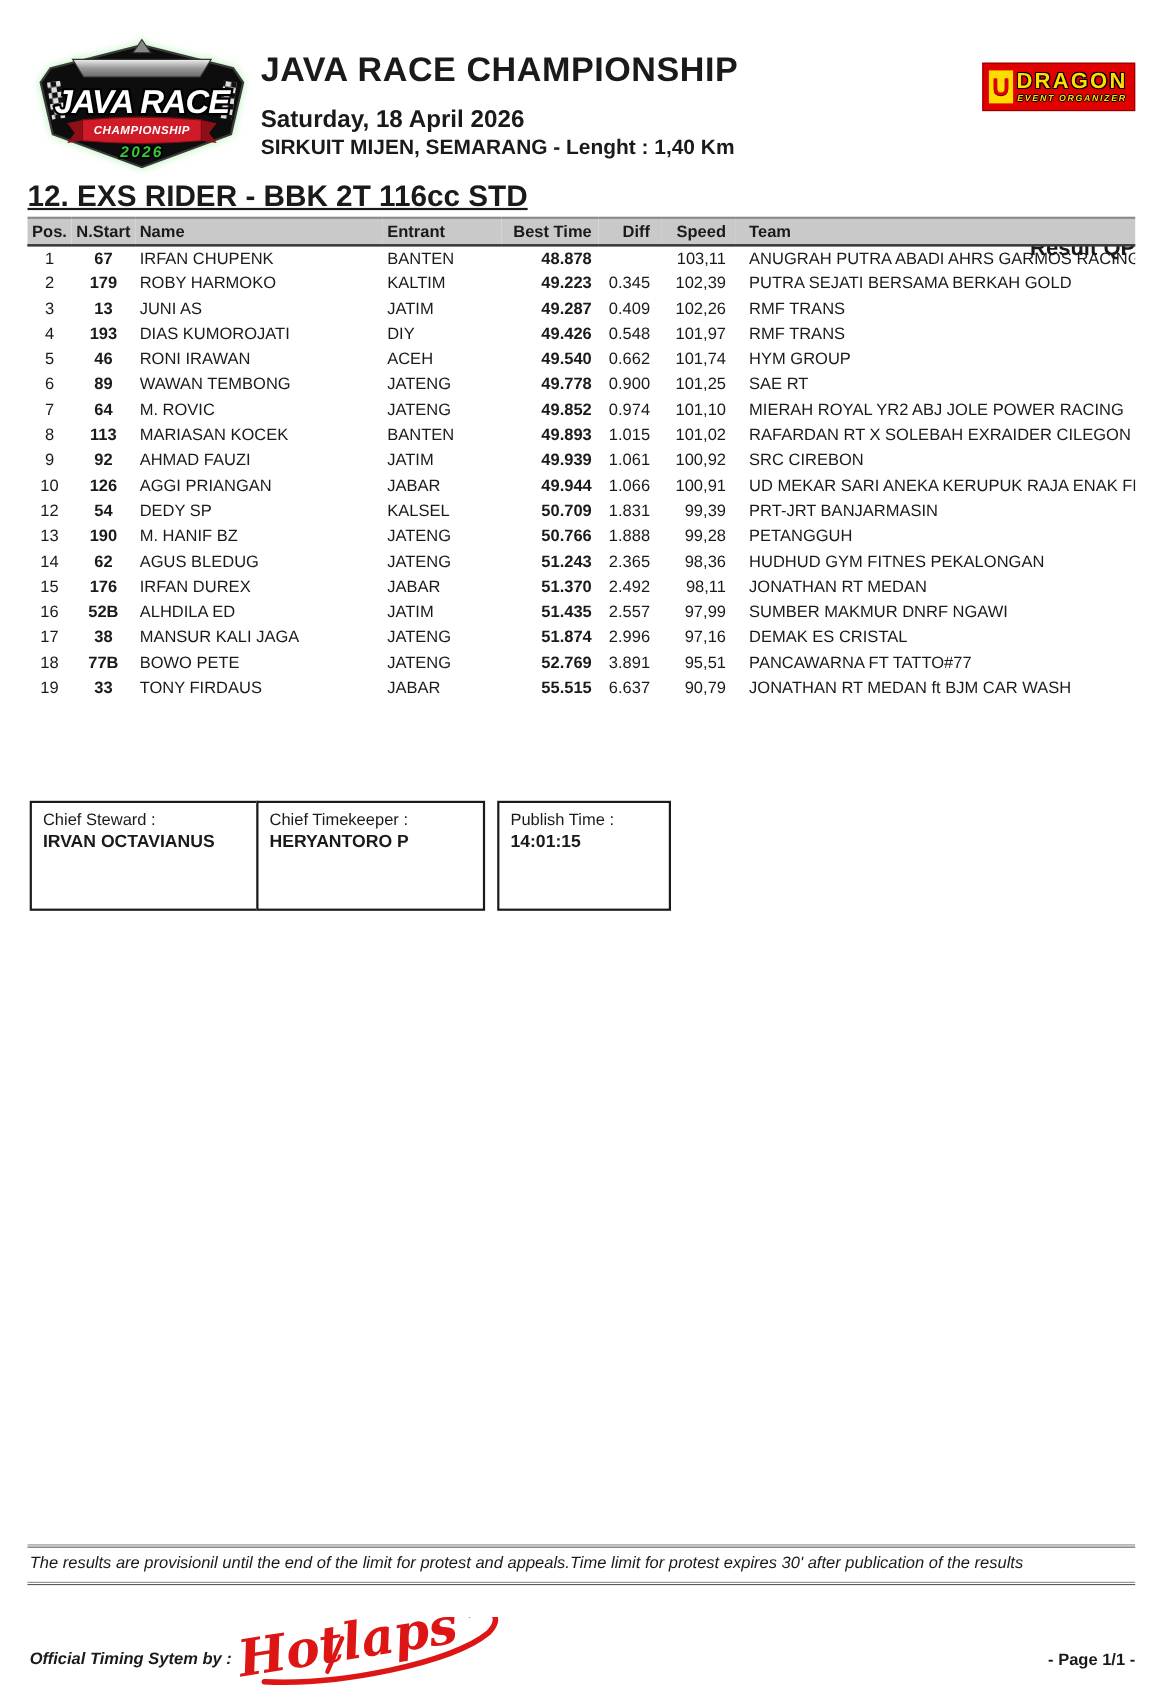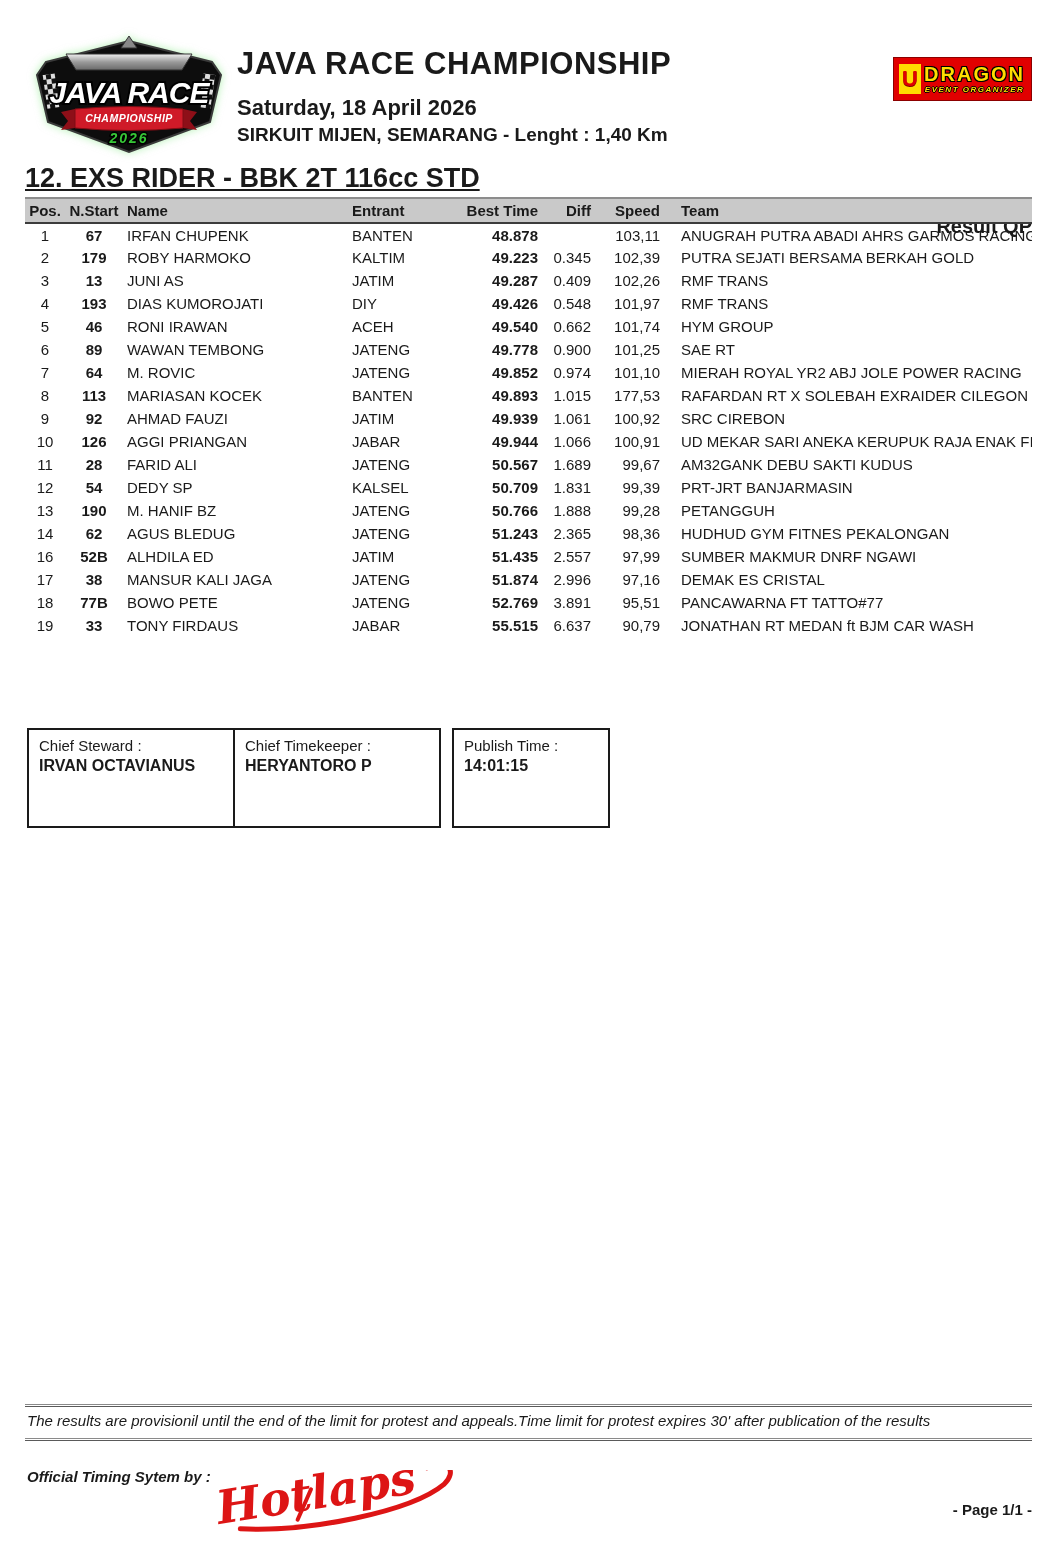--- a/index.html
+++ b/index.html
@@ -56,21 +56,21 @@
   .obox:first-child { margin-left:0; }
   .obox:last-child { width:158px; margin-left:11px; }
   .obox-label { font-size:15px; }
   .obox-name  { font-size:16px; font-weight:bold; margin-top:3px; }
   
   .divider { position:absolute; left:25px; width:1007px; height:3px;
     border-top:1px solid #8a8a8a; border-bottom:1px solid #5a5a5a; }
   .divider.top { top:1404px; } .divider.bottom { top:1438px; }
   .note { position:absolute; left:27px; top:1412px; width:1000px;
     font-size:15px; font-style:italic; }
-  .timing-label { position:absolute; left:27px; top:1468px;
+  .timing-label { position:absolute; left:27px; top:1500px;
     font-size:15px; font-weight:bold; font-style:italic; }
   .hotlaps { position:absolute; left:205px; top:1470px; }
   .page-label { position:absolute; right:26px; top:1501px; font-size:15px; font-weight:bold; }
 </style>
 </head>
 <body>
 
 <div>
 
   <div class="badge-wrap">
@@ -219,21 +219,21 @@
       <td class="c-team">MIERAH ROYAL YR2 ABJ JOLE POWER RACING</td>
     </tr>
 
     <tr class="result-row">
       <td class="c-pos">8</td>
       <td class="c-nstart">113</td>
       <td class="c-name">MARIASAN KOCEK</td>
       <td class="c-entrant">BANTEN</td>
       <td class="c-best">49.893</td>
       <td class="c-diff">1.015</td>
-      <td class="c-speed">177,53</td>
+      <td class="c-speed">101,02</td>
       <td class="c-team">RAFARDAN RT X SOLEBAH EXRAIDER CILEGON</td>
     </tr>
 
     <tr class="result-row">
       <td class="c-pos">9</td>
       <td class="c-nstart">92</td>
       <td class="c-name">AHMAD FAUZI</td>
       <td class="c-entrant">JATIM</td>
       <td class="c-best">49.939</td>
       <td class="c-diff">1.061</td>
@@ -245,30 +245,20 @@
       <td class="c-pos">10</td>
       <td class="c-nstart">126</td>
       <td class="c-name">AGGI PRIANGAN</td>
       <td class="c-entrant">JABAR</td>
       <td class="c-best">49.944</td>
       <td class="c-diff">1.066</td>
       <td class="c-speed">100,91</td>
       <td class="c-team">UD MEKAR SARI ANEKA KERUPUK RAJA ENAK FIX MT</td>
     </tr>
 
-    <tr class="result-row">
-      <td class="c-pos">11</td>
-      <td class="c-nstart">28</td>
-      <td class="c-name">FARID ALI</td>
-      <td class="c-entrant">JATENG</td>
-      <td class="c-best">50.567</td>
-      <td class="c-diff">1.689</td>
-      <td class="c-speed">99,67</td>
-      <td class="c-team">AM32GANK DEBU SAKTI KUDUS</td>
-    </tr>
 
     <tr class="result-row">
       <td class="c-pos">12</td>
       <td class="c-nstart">54</td>
       <td class="c-name">DEDY SP</td>
       <td class="c-entrant">KALSEL</td>
       <td class="c-best">50.709</td>
       <td class="c-diff">1.831</td>
       <td class="c-speed">99,39</td>
       <td class="c-team">PRT-JRT BANJARMASIN</td>
@@ -289,20 +279,30 @@
       <td class="c-pos">14</td>
       <td class="c-nstart">62</td>
       <td class="c-name">AGUS BLEDUG</td>
       <td class="c-entrant">JATENG</td>
       <td class="c-best">51.243</td>
       <td class="c-diff">2.365</td>
       <td class="c-speed">98,36</td>
       <td class="c-team">HUDHUD GYM FITNES PEKALONGAN</td>
     </tr>
 
+    <tr class="result-row">
+      <td class="c-pos">15</td>
+      <td class="c-nstart">176</td>
+      <td class="c-name">IRFAN DUREX</td>
+      <td class="c-entrant">JABAR</td>
+      <td class="c-best">51.370</td>
+      <td class="c-diff">2.492</td>
+      <td class="c-speed">98,11</td>
+      <td class="c-team">JONATHAN RT MEDAN</td>
+    </tr>
 
     <tr class="result-row">
       <td class="c-pos">16</td>
       <td class="c-nstart">52B</td>
       <td class="c-name">ALHDILA ED</td>
       <td class="c-entrant">JATIM</td>
       <td class="c-best">51.435</td>
       <td class="c-diff">2.557</td>
       <td class="c-speed">97,99</td>
       <td class="c-team">SUMBER MAKMUR DNRF NGAWI</td>

